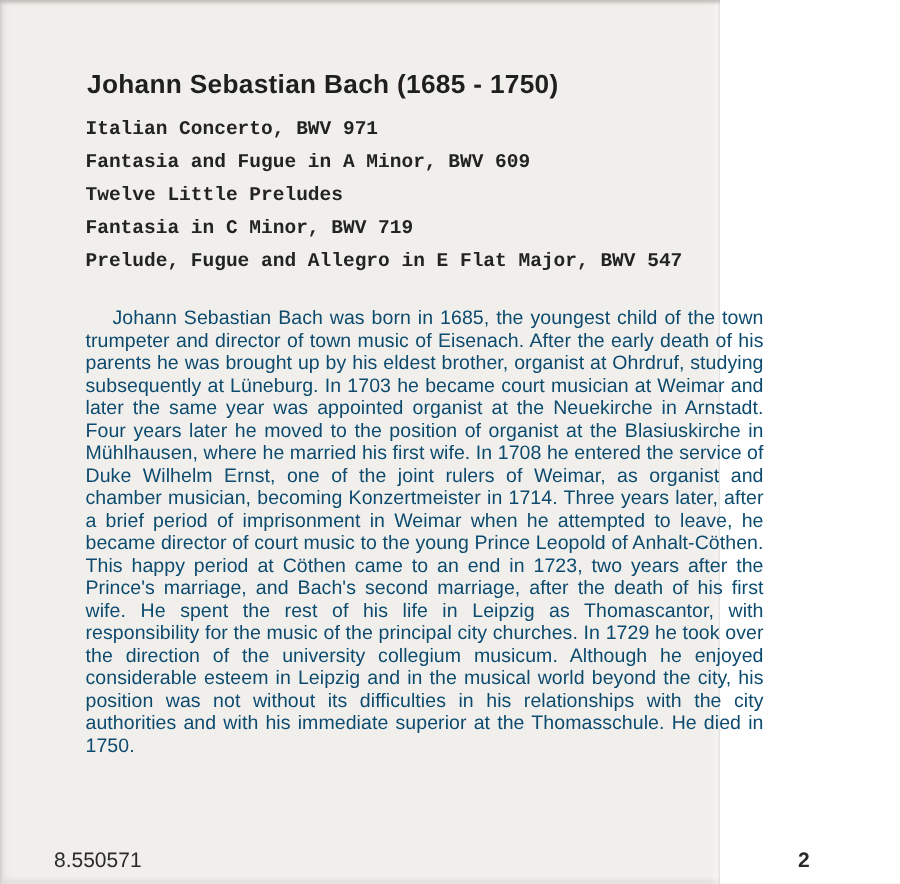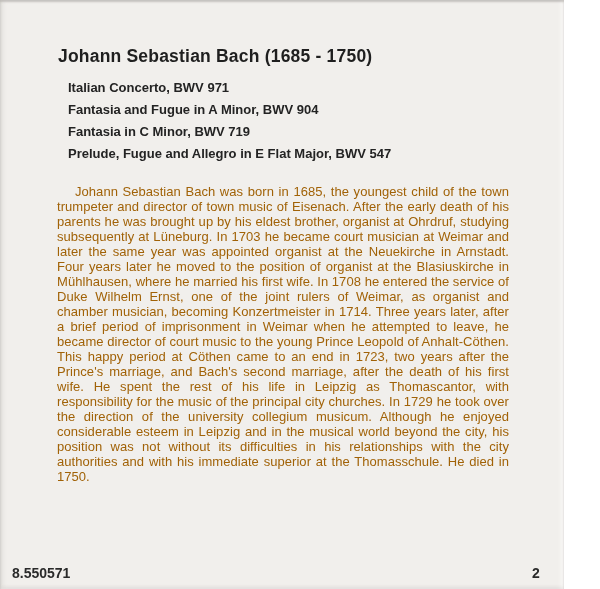--- a/index.html
+++ b/index.html
@@ -7,21 +7,21 @@
     padding: 0;
   }
   body {
     width: 600px;
     height: 589px;
     overflow: hidden;
     font-family: "Liberation Sans", sans-serif;
   }
   .page {
     position: relative;
-    width: 564px;
+    width: 480px;
     height: 589px;
     background: #f1efec;
     color: #262626;
     
     box-shadow: inset 0 2px 2px rgba(120,115,108,0.35),
                 inset -3px 0 4px rgba(255,255,255,0.6),
                 inset 3px 0 4px rgba(150,145,138,0.15),
                 inset 0 -2px 3px rgba(170,165,158,0.25);
   }
   .content {
@@ -32,46 +32,47 @@
   }
   .composer-title {
     font-size: 17.5px;
     font-weight: bold;
     letter-spacing: 0.2px;
     color: #1f1f1f;
     margin: 0 0 9px 1px;
     line-height: 20px;
   }
   .work-list {
-    margin: 11px;
+    margin: 0;
     padding: 0;
     list-style: none;
+    font-family: Liberation Mono, monospace;
   }
   .work-item {
     font-size: 13px;
     font-weight: bold;
     line-height: 22px;
     color: #232323;
     white-space: nowrap;
   }
   .biography {
     margin: 19px 0 0 0;
     font-size: 13px;
     line-height: 15px;
     text-align: justify;
     text-indent: 18px;
-    color: #a16207;
+    color: #0c4a6e;
     letter-spacing: 0.05px;
   }
   .footer-catalog {
     position: absolute;
-    left: 12px;
+    left: 36px;
     top: 565px;
     font-size: 14px;
-    font-weight: bold;
+    font-weight: normal;
     color: #2a2a2a;
   }
   .footer-page-number {
     position: absolute;
     left: 532px;
     top: 565px;
     font-size: 14px;
     font-weight: bold;
     color: #2a2a2a;
   }
@@ -79,21 +80,22 @@
 </head>
 <body>
 
 <div class="page">
   <div class="content">
 
     <h1 class="composer-title">Johann Sebastian Bach (1685 - 1750)</h1>
 
     <ul class="work-list">
       <li class="work-item">Italian Concerto, BWV 971</li>
-      <li class="work-item">Fantasia and Fugue in A Minor, BWV 904</li>
+      <li class="work-item">Fantasia and Fugue in A Minor, BWV 609</li>
+      <li class="work-item">Twelve Little Preludes</li>
       <li class="work-item">Fantasia in C Minor, BWV 719</li>
       <li class="work-item">Prelude, Fugue and Allegro in E Flat Major, BWV 547</li>
     </ul>
 
     <p class="biography">Johann Sebastian Bach was born in 1685, the youngest child of the town trumpeter and director of town music of Eisenach.  After the early death of his parents he was brought up by his eldest brother, organist at Ohrdruf, studying subsequently at Lüneburg.  In 1703 he became court musician at Weimar and later the same year was appointed organist at the Neuekirche in Arnstadt.  Four years later he moved to the position of organist at the Blasiuskirche in Mühlhausen, where he married his first wife.  In 1708 he entered the service of Duke Wilhelm Ernst, one of the joint rulers of Weimar, as organist and chamber musician, becoming Konzertmeister in 1714.  Three years later, after a brief period of imprisonment in Weimar when he attempted to leave, he became director of court music to the young Prince Leopold of Anhalt-Cöthen.  This happy period at Cöthen came to an end in 1723, two years after the Prince's marriage, and Bach's second marriage, after the death of his first wife.  He spent the rest of his life in Leipzig as Thomascantor, with responsibility for the music of the principal city churches.  In 1729 he took over the direction of the university collegium musicum.  Although he enjoyed considerable esteem in Leipzig and in the musical world beyond the city, his position was not without its difficulties in his relationships with the city authorities and with his immediate superior at the Thomasschule.  He died in 1750.</p>
 
   </div>
 
   <div class="footer-catalog">8.550571</div>
 

